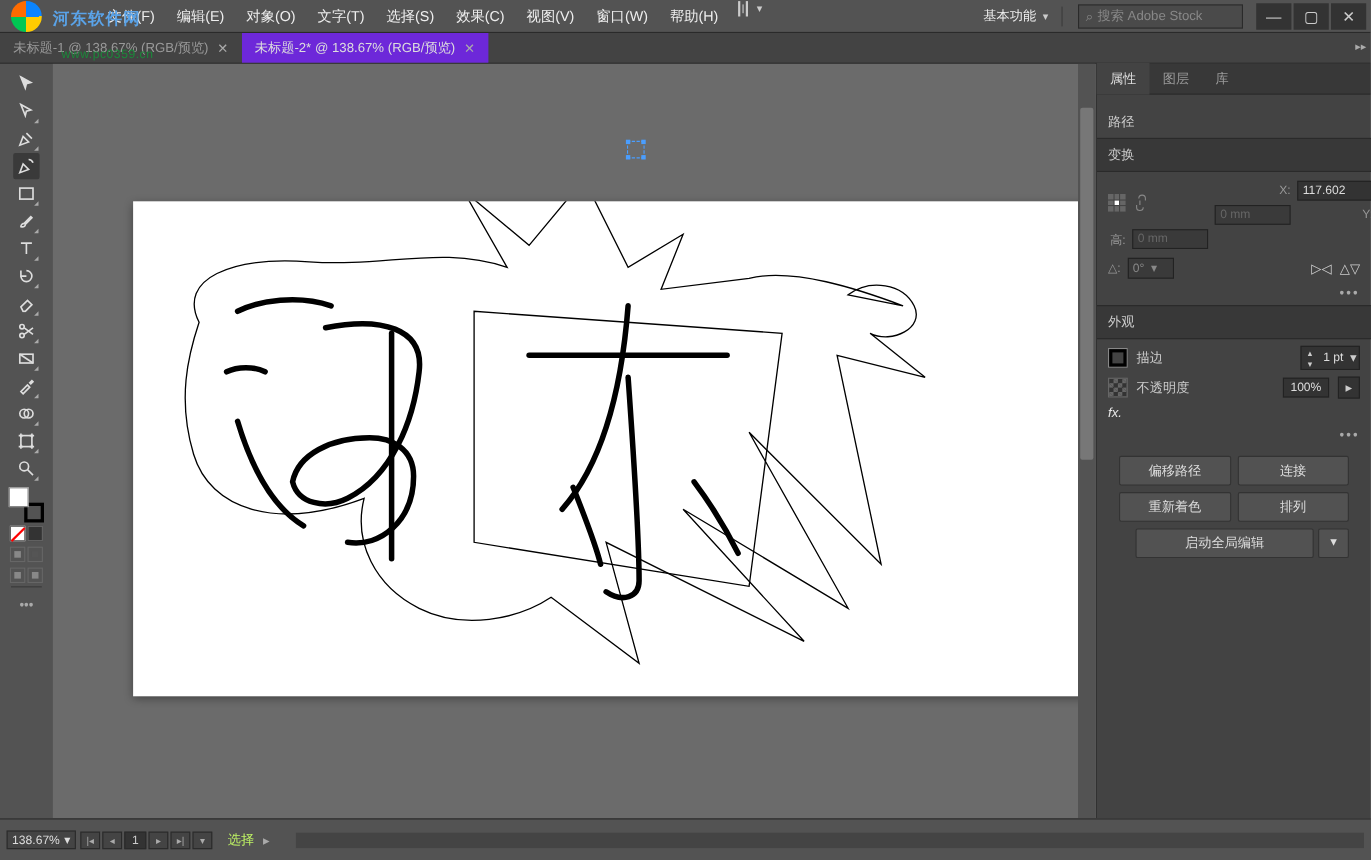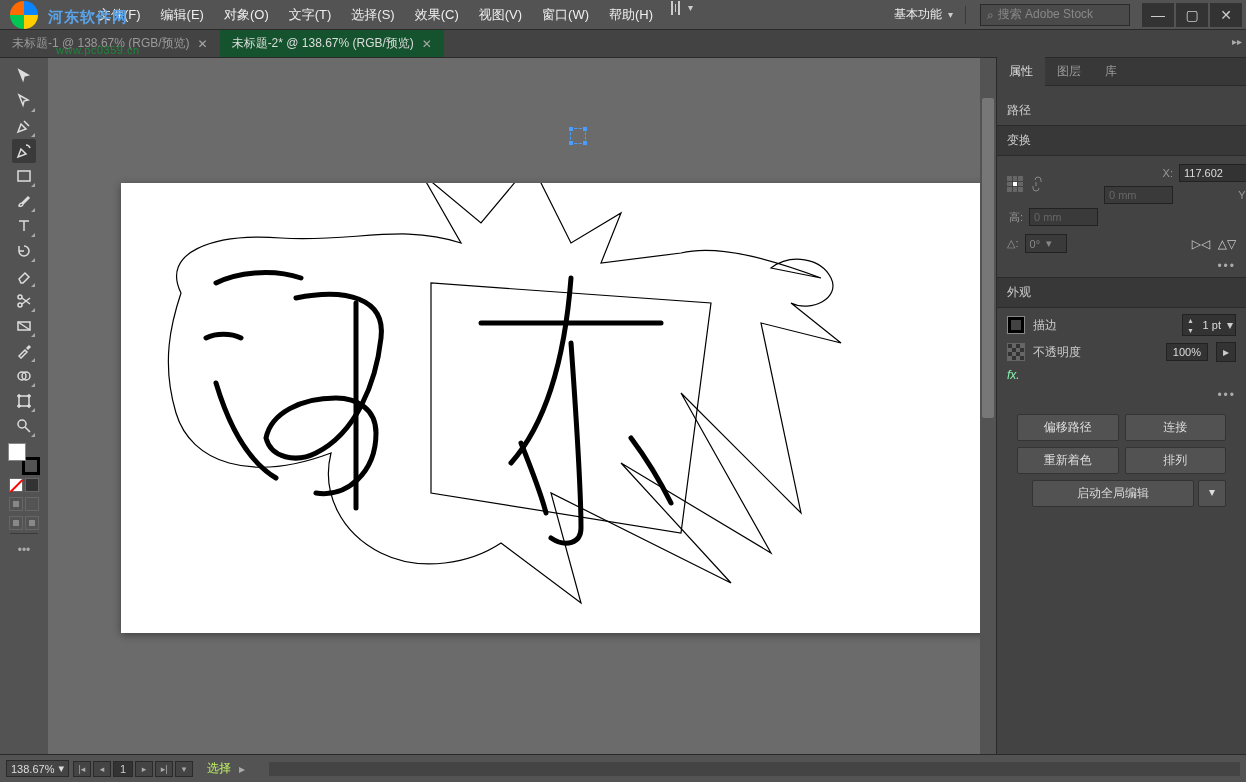--- a/index.html
+++ b/index.html
@@ -17,21 +17,21 @@
 .layout-icon .half { height: 8px; }
 .dropdown-caret { margin-left: 6px; font-size: 10px; color: #ccc; }
 .workspace-switcher { margin-left: auto; padding: 4px 8px; display: flex; align-items: center; color: #eee; cursor: pointer; }
 .search-box { width: 150px; height: 22px; background: #4a4a4a; border: 1px solid #2a2a2a; margin: 0 10px; display: flex; align-items: center; padding: 0 6px; color: #888; cursor: text; }
 .window-controls { display: flex; gap: 0; }
 .win-btn { width: 32px; height: 24px; display: flex; align-items: center; justify-content: center; cursor: pointer; color: #ccc; font-size: 14px; background: #333; margin-left: 2px; }
 
 
 .tabs-bar { height: 28px; background: #434343; display: flex; align-items: stretch; border-bottom: 1px solid #2a2a2a; }
 .tab { padding: 0 12px; display: flex; align-items: center; color: #999; cursor: pointer; font-size: 12px; gap: 8px; }
-.tab.active { background: #14532d; color: #ddd; }
+.tab.active { background: #6d28d9; color: #ddd; }
 .tab-close { font-size: 12px; color: #aaa; cursor: pointer; }
 .url-watermark { position: absolute; top: 44px; left: 56px; color: #1a8a3a; font-size: 11px; letter-spacing: 0.5px; pointer-events: none; z-index: 10; }
 
 
 .main-row { display: flex; height: calc(100% - 30px - 28px - 22px); }
 
 
 .toolbox { width: 48px; background: #535353; display: flex; flex-direction: column; align-items: center; padding-top: 6px; gap: 1px; }
 .tool { width: 24px; height: 24px; display: flex; align-items: center; justify-content: center; cursor: pointer; color: #ddd; position: relative; border-radius: 2px; }
 .tool.active { background: #3a3a3a; }
@@ -81,31 +81,31 @@
 .appearance-row { display: flex; align-items: center; gap: 8px; margin: 6px 0; }
 .swatch-sm { width: 18px; height: 18px; border: 1px solid #666; position: relative; background: #fff; }
 .swatch-sm.none::after { content:''; position:absolute; width:140%; height:2px; background:red; top:50%; left:-20%; transform:rotate(-45deg); }
 .swatch-sm.stroke { background: #000; border: 1px solid #888; }
 .swatch-sm.stroke::after { content:''; position:absolute; inset:3px; background:#434343; }
 .swatch-sm.trans { background: linear-gradient(45deg,#666 25%,transparent 25%,transparent 75%,#666 75%),linear-gradient(45deg,#666 25%,#333 25%,#333 75%,#666 75%); background-size:8px 8px; background-position:0 0,4px 4px; }
 .stroke-weight { display: flex; align-items: center; gap: 2px; border: 1px solid #222; background: #333; padding: 0 2px; }
 .sw-btn { width: 12px; height: 10px; display:flex; align-items:center; justify-content:center; color:#ccc; font-size:8px; cursor:pointer; }
 .sw-val { padding: 0 4px; color: #ddd; font-size: 11px; }
 .opacity-row .opacity-val { background:#333; border:1px solid #222; padding:2px 6px; color:#ddd; font-size:11px; }
-.fx-row { color: #86efac; font-style: italic; margin: 6px 0; }
+.fx-row { color: #e5e5e5; font-style: italic; margin: 6px 0; }
 .panel-menu-dots { text-align: right; color: #aaa; margin: 4px 0; letter-spacing: 2px; cursor: pointer; }
 .quick-actions { padding: 8px 10px; }
 .qa-row { display: flex; gap: 6px; margin-bottom: 6px; }
 .qa-btn { flex: 1; background: #525252; border: 1px solid #333; padding: 4px 0; text-align: center; color: #ddd; cursor: pointer; font-size: 12px; border-radius: 2px; }
 .qa-wide { display:flex; gap:4px; }
 .qa-wide .qa-btn.main { flex: 1; margin-left: 15px; }
 .qa-wide .qa-btn.caret { flex: 0 0 28px; }
 
 
-.statusbar { position: absolute; bottom: 0; left: 0; right: 0; height: 28px; background: #535353; border-top: 1px solid #2a2a2a; display: flex; align-items: center; padding: 0 6px; gap: 4px; }
+.statusbar { position: absolute; bottom: 0; left: 0; right: 0; height: 38px; background: #535353; border-top: 1px solid #2a2a2a; display: flex; align-items: center; padding: 0 6px; gap: 4px; }
 .zoom-select { background: #444; border: 1px solid #2a2a2a; color: #ddd; padding: 1px 4px; font-size: 11px; display:flex; align-items:center; gap:4px; cursor:pointer; }
 .nav-btns { display: flex; align-items: center; gap: 2px; }
 .nav-btn { width: 18px; height: 16px; display:flex; align-items:center; justify-content:center; background:#444; border:1px solid #2a2a2a; color:#aaa; cursor:pointer; font-size:9px; }
 .artboard-num { background:#333; border:1px solid #2a2a2a; padding:1px 6px; font-size:11px; }
 .status-text { margin-left: 10px; color: #bef264; }
 .scrollbar-h { flex:1; height: 14px; background:#444; margin-left: 20px; position: relative; }
 .link-icon { width:16px; height:16px; color:#888; }
 </style>
 </head>
 <body>

